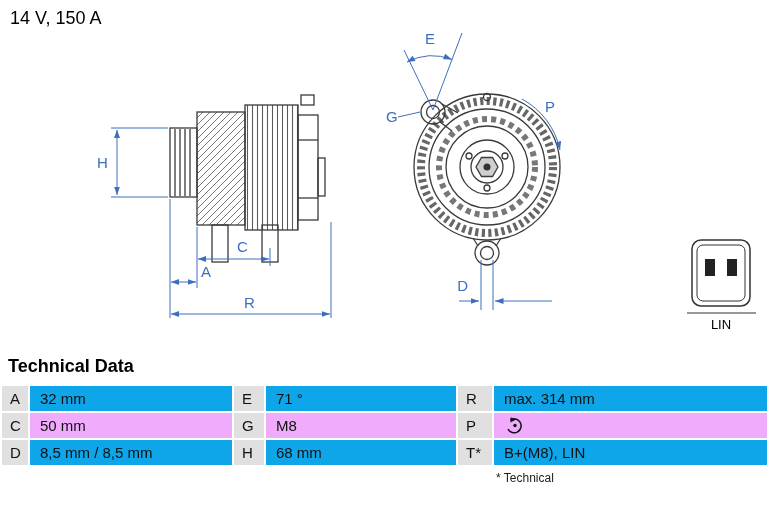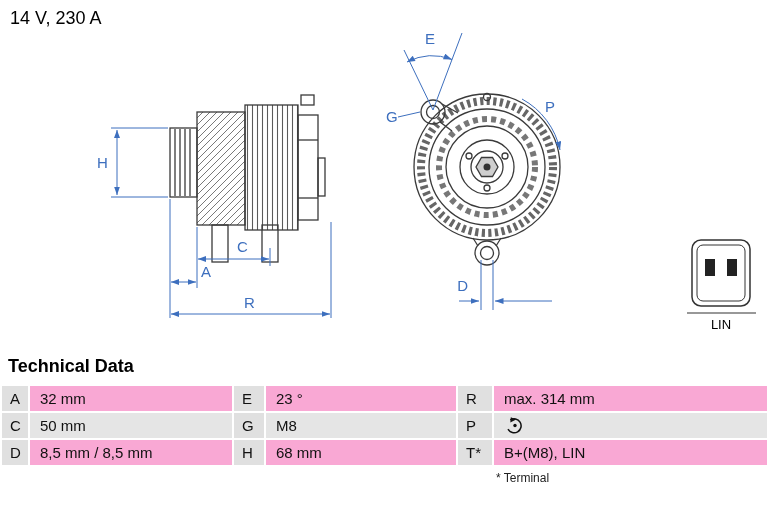--- a/index.html
+++ b/index.html
@@ -12,22 +12,22 @@
   .drawing { position:absolute; top:0; left:0; }
 
   .tech { position:absolute; top:356px; left:0; width:769px; }
   .tech h2 { font-size:18px; font-weight:bold; color:#000; margin:0 0 7px 8px; }
 
   table.specs { border-collapse:separate; border-spacing:2px; width:769px; table-layout:fixed; }
   .specs td { height:25px; font-size:15px; color:#111; vertical-align:middle;
               white-space:nowrap; overflow:hidden; }
   .specs td.lbl { background:#e0e0e0; padding-left:8px; }
   .specs td.val { padding-left:10px; }
-  .specs tr.odd  td.val { background:#f9a8d4; }
-  .specs tr.even td.val { background:#e5e5e5; }
+  .specs tr.odd  td.val { background:#0ea5e9; }
+  .specs tr.even td.val { background:#f0abfc; }
 
   .rot-icon { display:inline-block; vertical-align:middle; }
 
   .footnote { font-size:12px; color:#222; margin:4px 0 0 496px; }
 </style>
 </head>
 <body>
 
 <div class="page">
 
@@ -149,40 +149,40 @@
     <g stroke="#333" fill="none" stroke-width="1.5">
       <rect x="692" y="240" width="58" height="66" rx="9"></rect>
       <rect x="697" y="245" width="48" height="56" rx="6" stroke-width="1"></rect>
       <rect x="705" y="259" width="10" height="17" fill="#222" stroke="none"></rect>
       <rect x="727" y="259" width="10" height="17" fill="#222" stroke="none"></rect>
       <line x1="687" y1="313" x2="756" y2="313" stroke-width="1.2"></line>
     </g>
     <text x="721" y="329" text-anchor="middle" font-family="Liberation Sans, sans-serif" font-size="13" fill="#000">LIN</text>
   </svg>
 
-  <div class="rating">14 V, 230 A</div>
+  <div class="rating">14 V, 150 A</div>
 
   <div class="tech">
     <h2>Technical Data</h2>
 
     <table class="specs">
       <colgroup>
         <col style="width:26px">
           <col style="width:202px">
         <col style="width:30px">
           <col style="width:190px">
         <col style="width:34px">
           <col>
       </colgroup>
       <tbody>
         <tr class="odd">
           <td class="lbl">A</td>
           <td class="val">32 mm</td>
           <td class="lbl">E</td>
-          <td class="val">23 °</td>
+          <td class="val">71 °</td>
           <td class="lbl">R</td>
           <td class="val">max. 314 mm</td>
         </tr>
         <tr class="even">
           <td class="lbl">C</td>
           <td class="val">50 mm</td>
           <td class="lbl">G</td>
           <td class="val">M8</td>
           <td class="lbl">P</td>
           <td class="val">
@@ -197,16 +197,16 @@
           <td class="lbl">D</td>
           <td class="val">8,5 mm / 8,5 mm</td>
           <td class="lbl">H</td>
           <td class="val">68 mm</td>
           <td class="lbl">T*</td>
           <td class="val">B+(M8), LIN</td>
         </tr>
       </tbody>
     </table>
 
-    <div class="footnote">* Terminal</div>
+    <div class="footnote">* Technical</div>
   </div>
 
 </div>
 
 </body></html>

